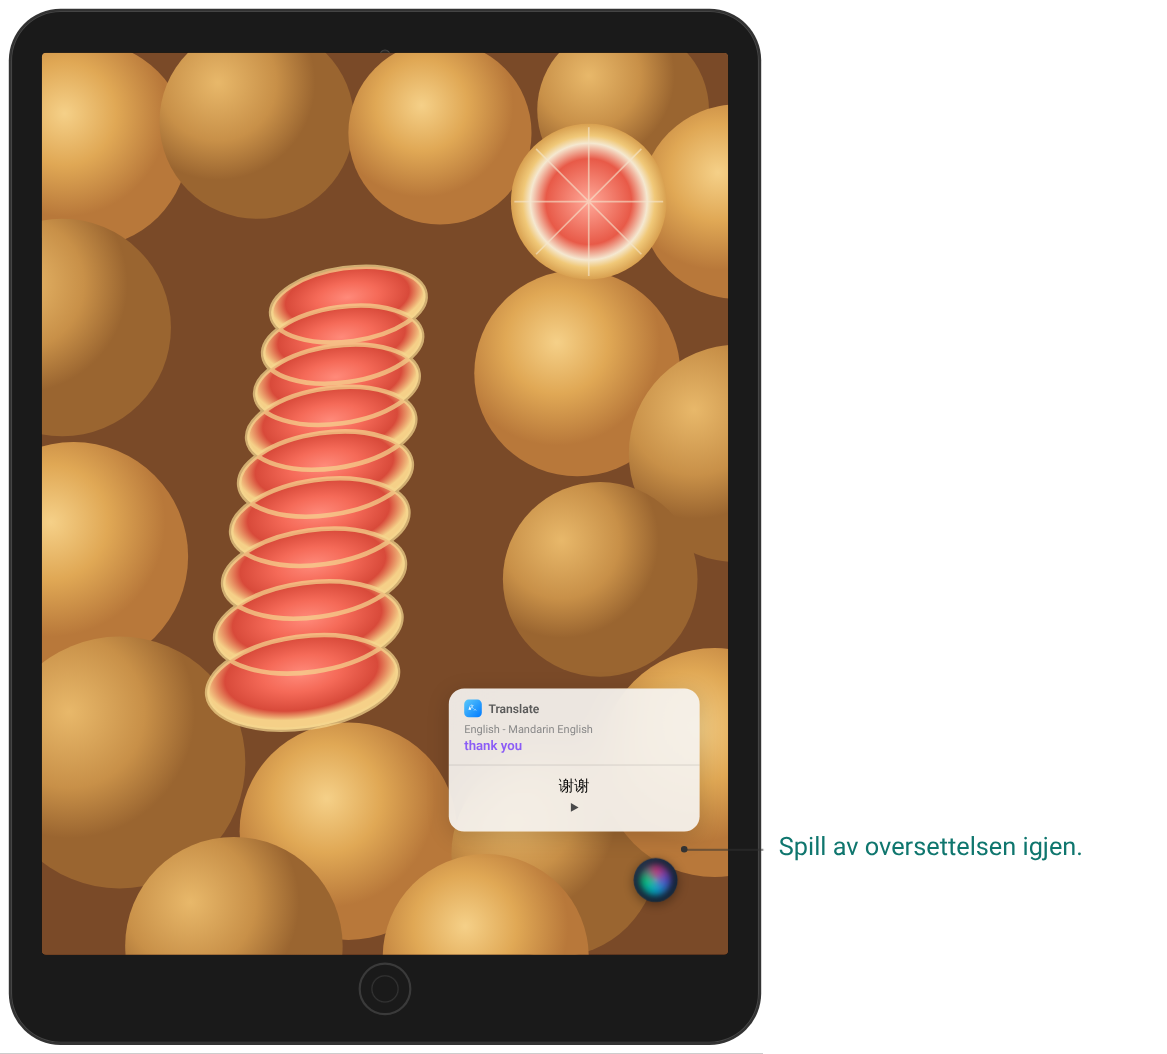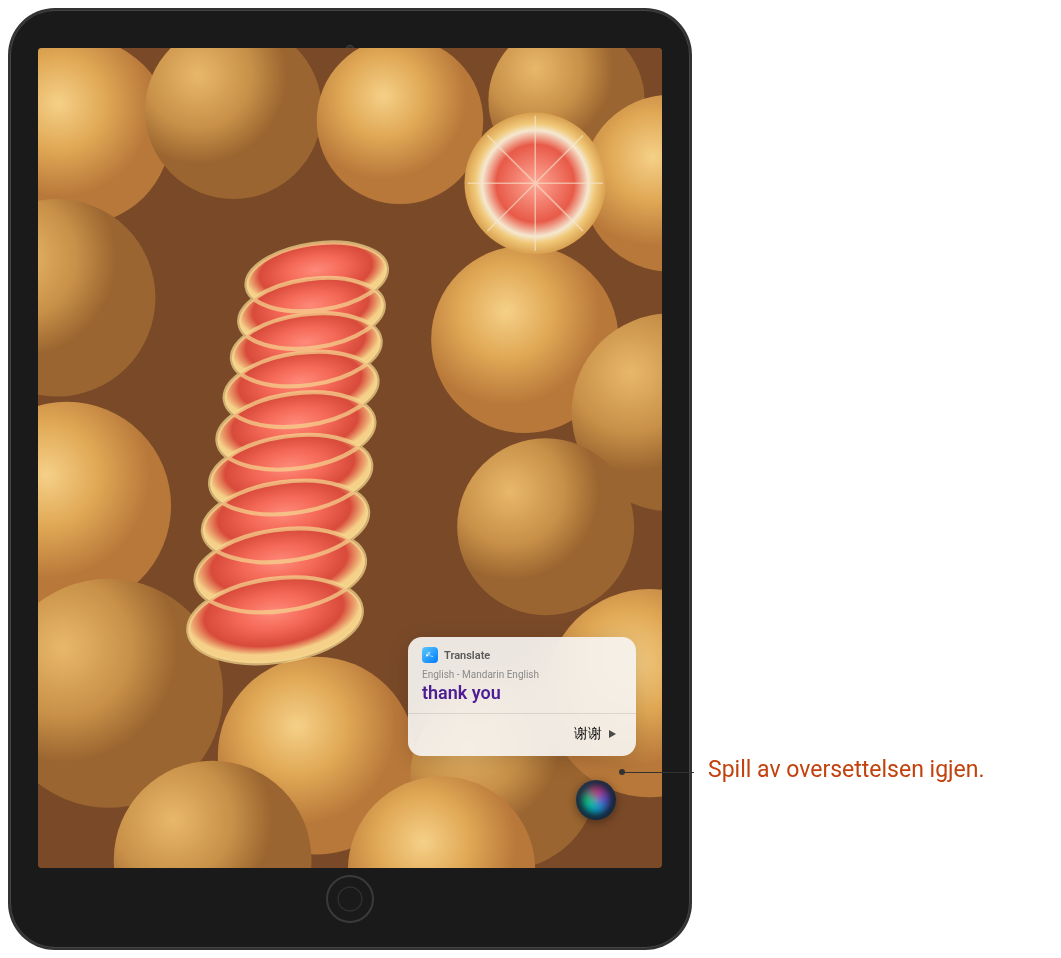--- a/index.html
+++ b/index.html
@@ -114,36 +114,37 @@
       color: #5a5a5a;
     }
     
     .translate-lang {
       font-size: 10px;
       color: #8a8a8a;
       margin-bottom: 2px;
     }
     
     .translate-source {
-      font-size: 18px;
+      font-size: 12px;
       font-weight: 600;
-      color: #4c1d95;
+      color: #8b5cf6;
       margin-bottom: 10px;
     }
     
     .translate-divider {
       height: 1px;
       background: rgba(0,0,0,0.1);
       margin: 0 -14px 10px -14px;
     }
     
     .translate-bottom {
       display: flex;
       align-items: center;
       justify-content: flex-end;
+      flex-direction: column;
     }
     
     .translate-target {
       font-size: 14px;
       font-weight: 500;
       color: #000;
     }
     
     .play-button {
       width: 20px;
@@ -212,21 +213,21 @@
       width: 6px;
       height: 6px;
       background: #333;
       border-radius: 50%;
     }
     .ctext {
       position: absolute;
       left: 708px;
       top: 756px;
       font-size: 23px;
-      color: #c2410c;
+      color: #0f766e;
     }
   </style>
 </head>
 <body>
 
 <div class="ipad-frame">
   <div class="camera"></div>
 
   <div class="screen">
     <div class="wallpaper">

